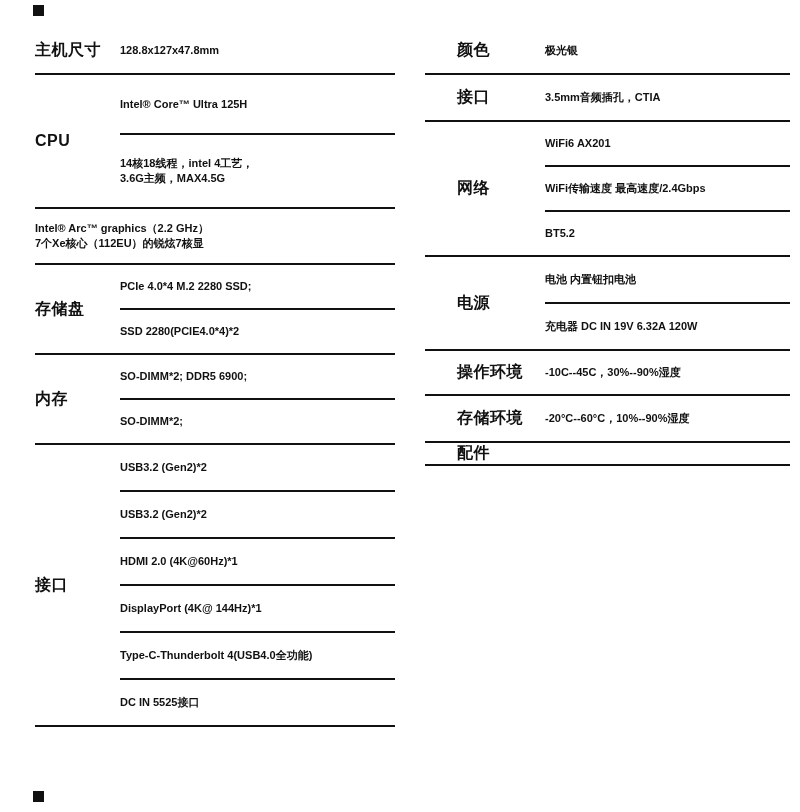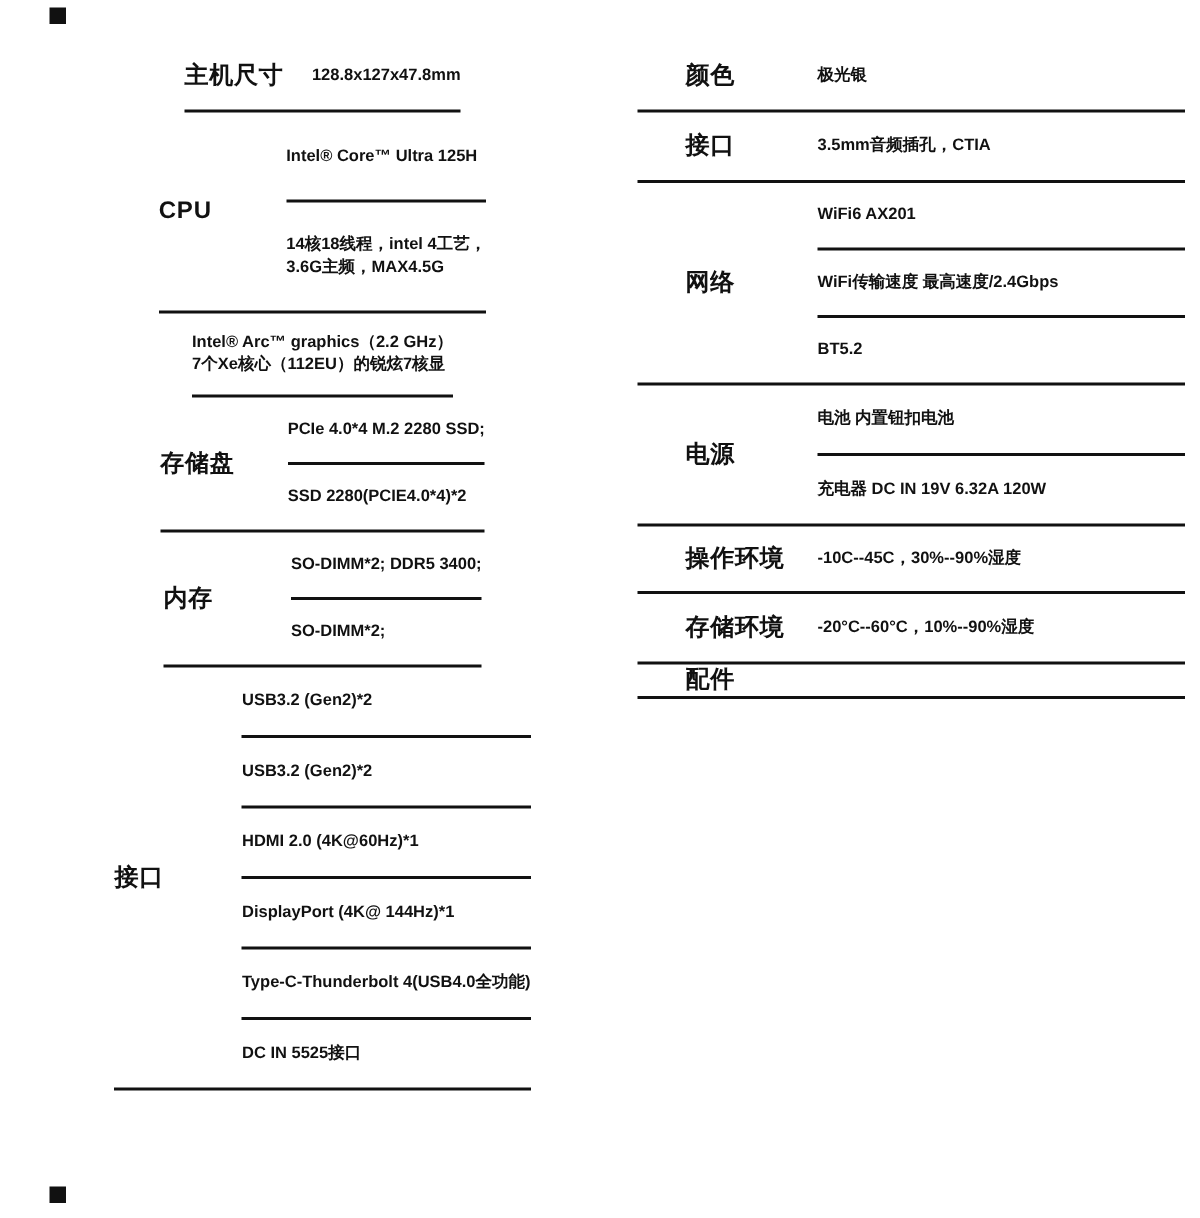--- a/index.html
+++ b/index.html
@@ -25,21 +25,21 @@
   .sheet {
     position: absolute;
     top: 28px;
     left: 35px;
     display: flex;
   }
   .spec-table {
     display: flex;
     flex-direction: column;
   }
-  .spec-table.left { width: 360px; margin-right: 30px; align-items: center; }
+  .spec-table.left { width: 360px; margin-right: 30px; }
   .spec-table.right { width: 365px; }
 
   .group {
     display: flex;
     border-bottom: 2px solid #111111;
   }
   .label {
     flex: 0 0 85px;
     display: flex;
     align-items: center;
@@ -108,21 +108,21 @@
       <div class="label">存储盘</div>
       <div class="values">
         <div class="vrow sm">PCIe 4.0*4 M.2 2280 SSD;</div>
         <div class="vrow sm">SSD 2280(PCIE4.0*4)*2</div>
       </div>
     </div>
 
     <div class="group">
       <div class="label">内存</div>
       <div class="values">
-        <div class="vrow sm">SO-DIMM*2;  DDR5 3400;</div>
+        <div class="vrow sm">SO-DIMM*2;  DDR5 6900;</div>
         <div class="vrow sm">SO-DIMM*2;</div>
       </div>
     </div>
 
     <div class="group">
       <div class="label">接口</div>
       <div class="values">
         <div class="vrow">USB3.2 (Gen2)*2</div>
         <div class="vrow">USB3.2 (Gen2)*2</div>
         <div class="vrow">HDMI 2.0 (4K@60Hz)*1</div>

